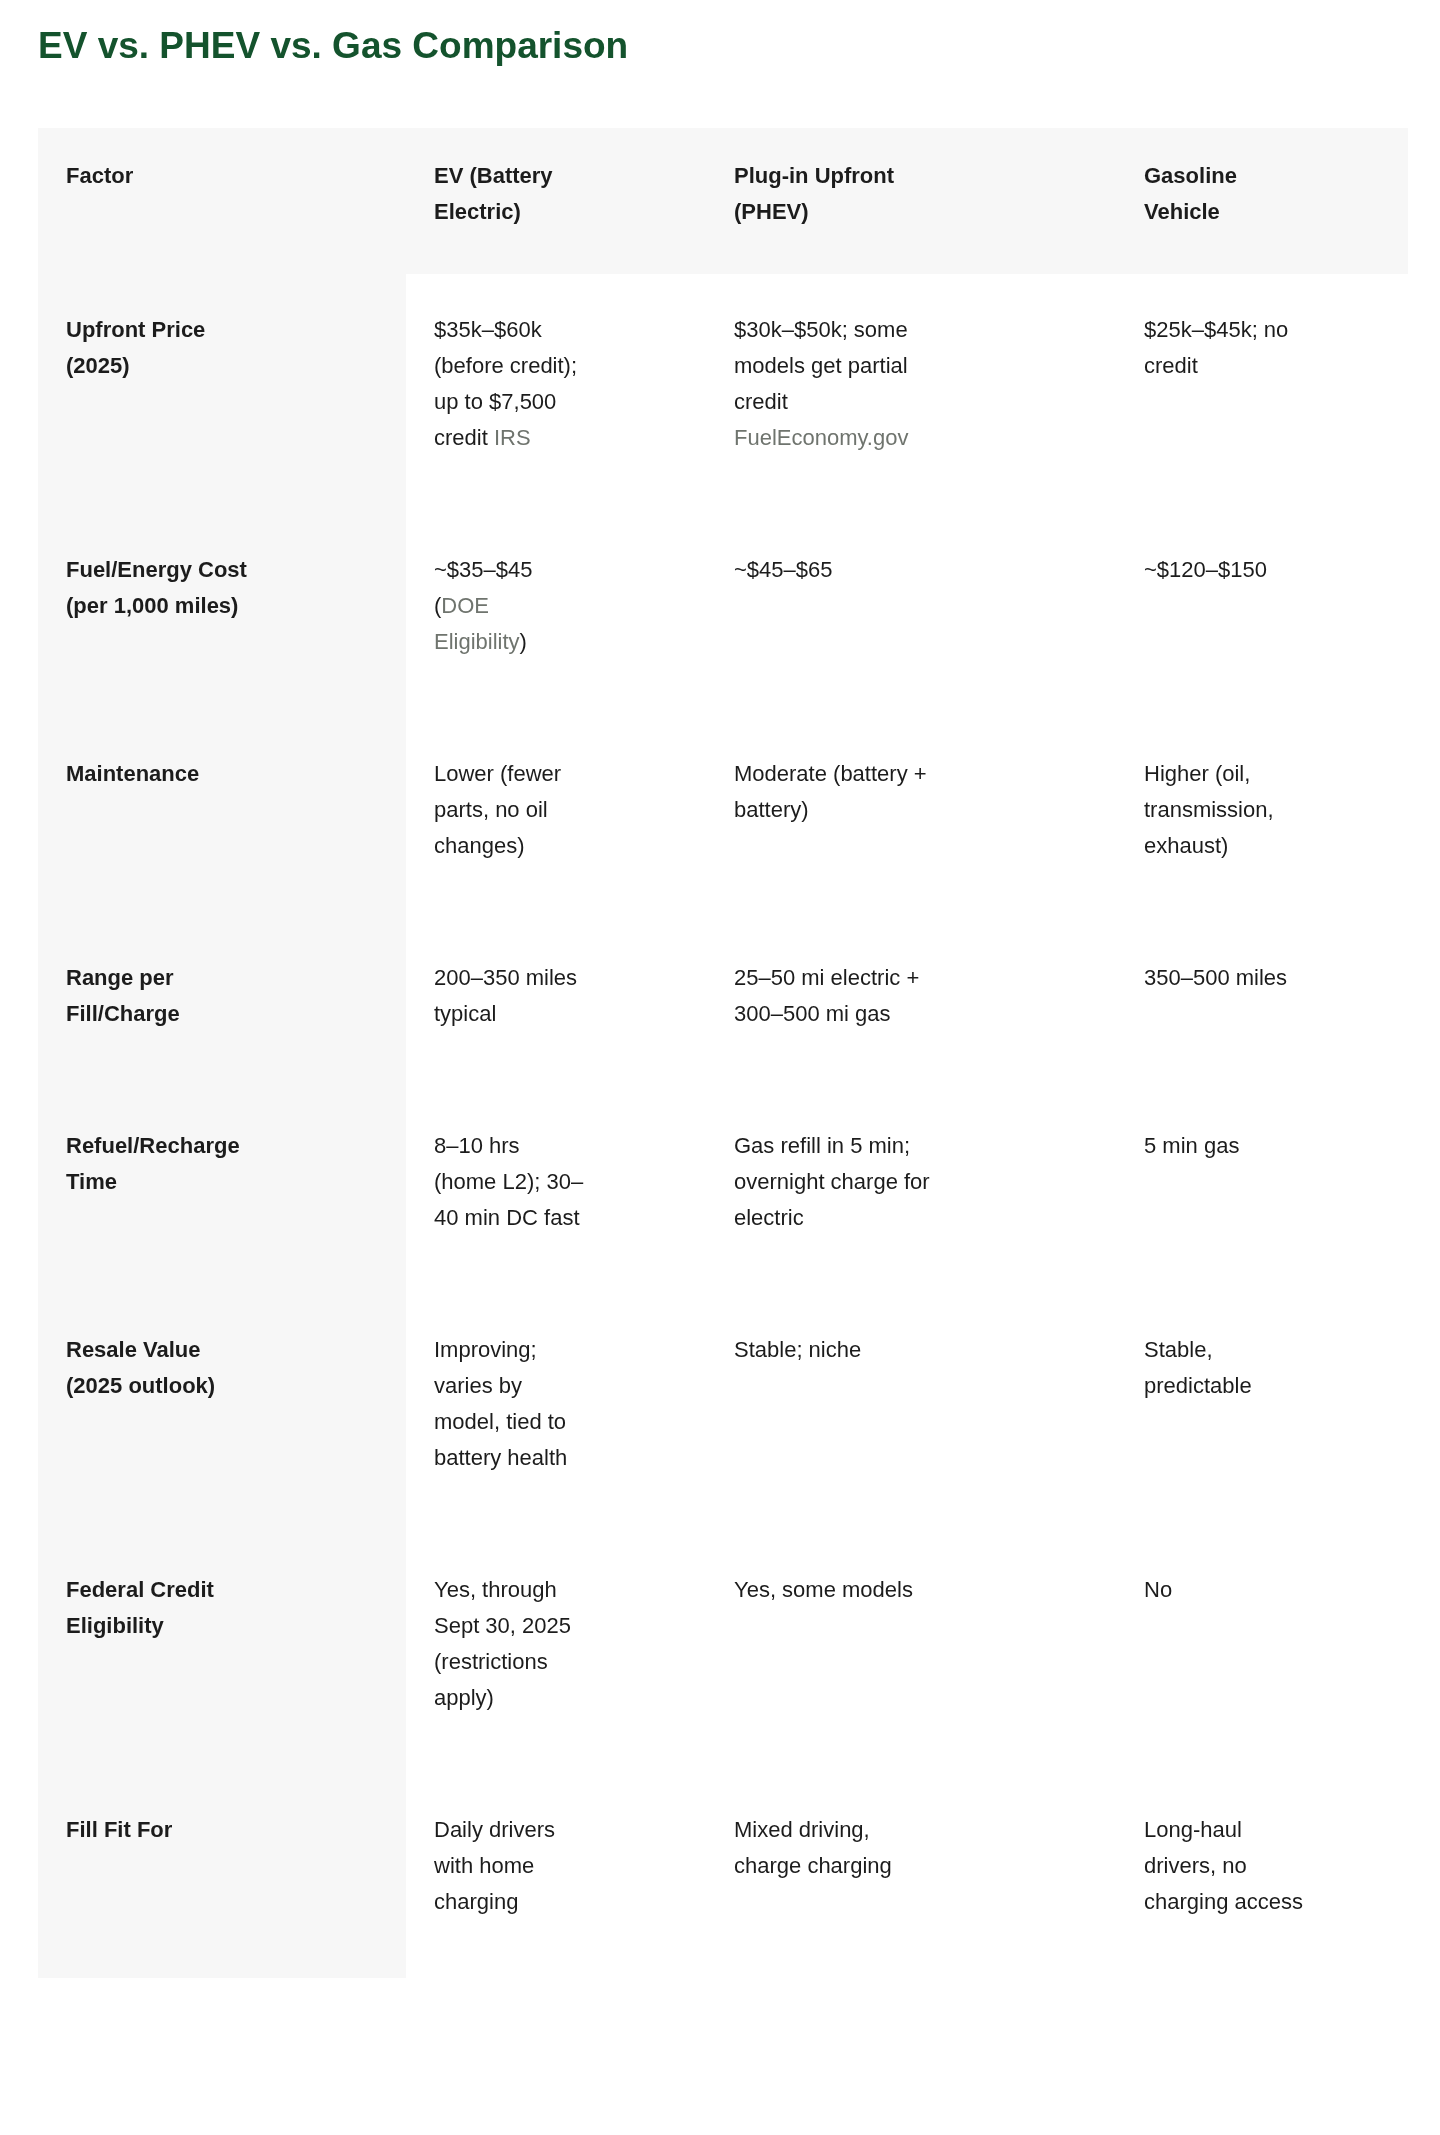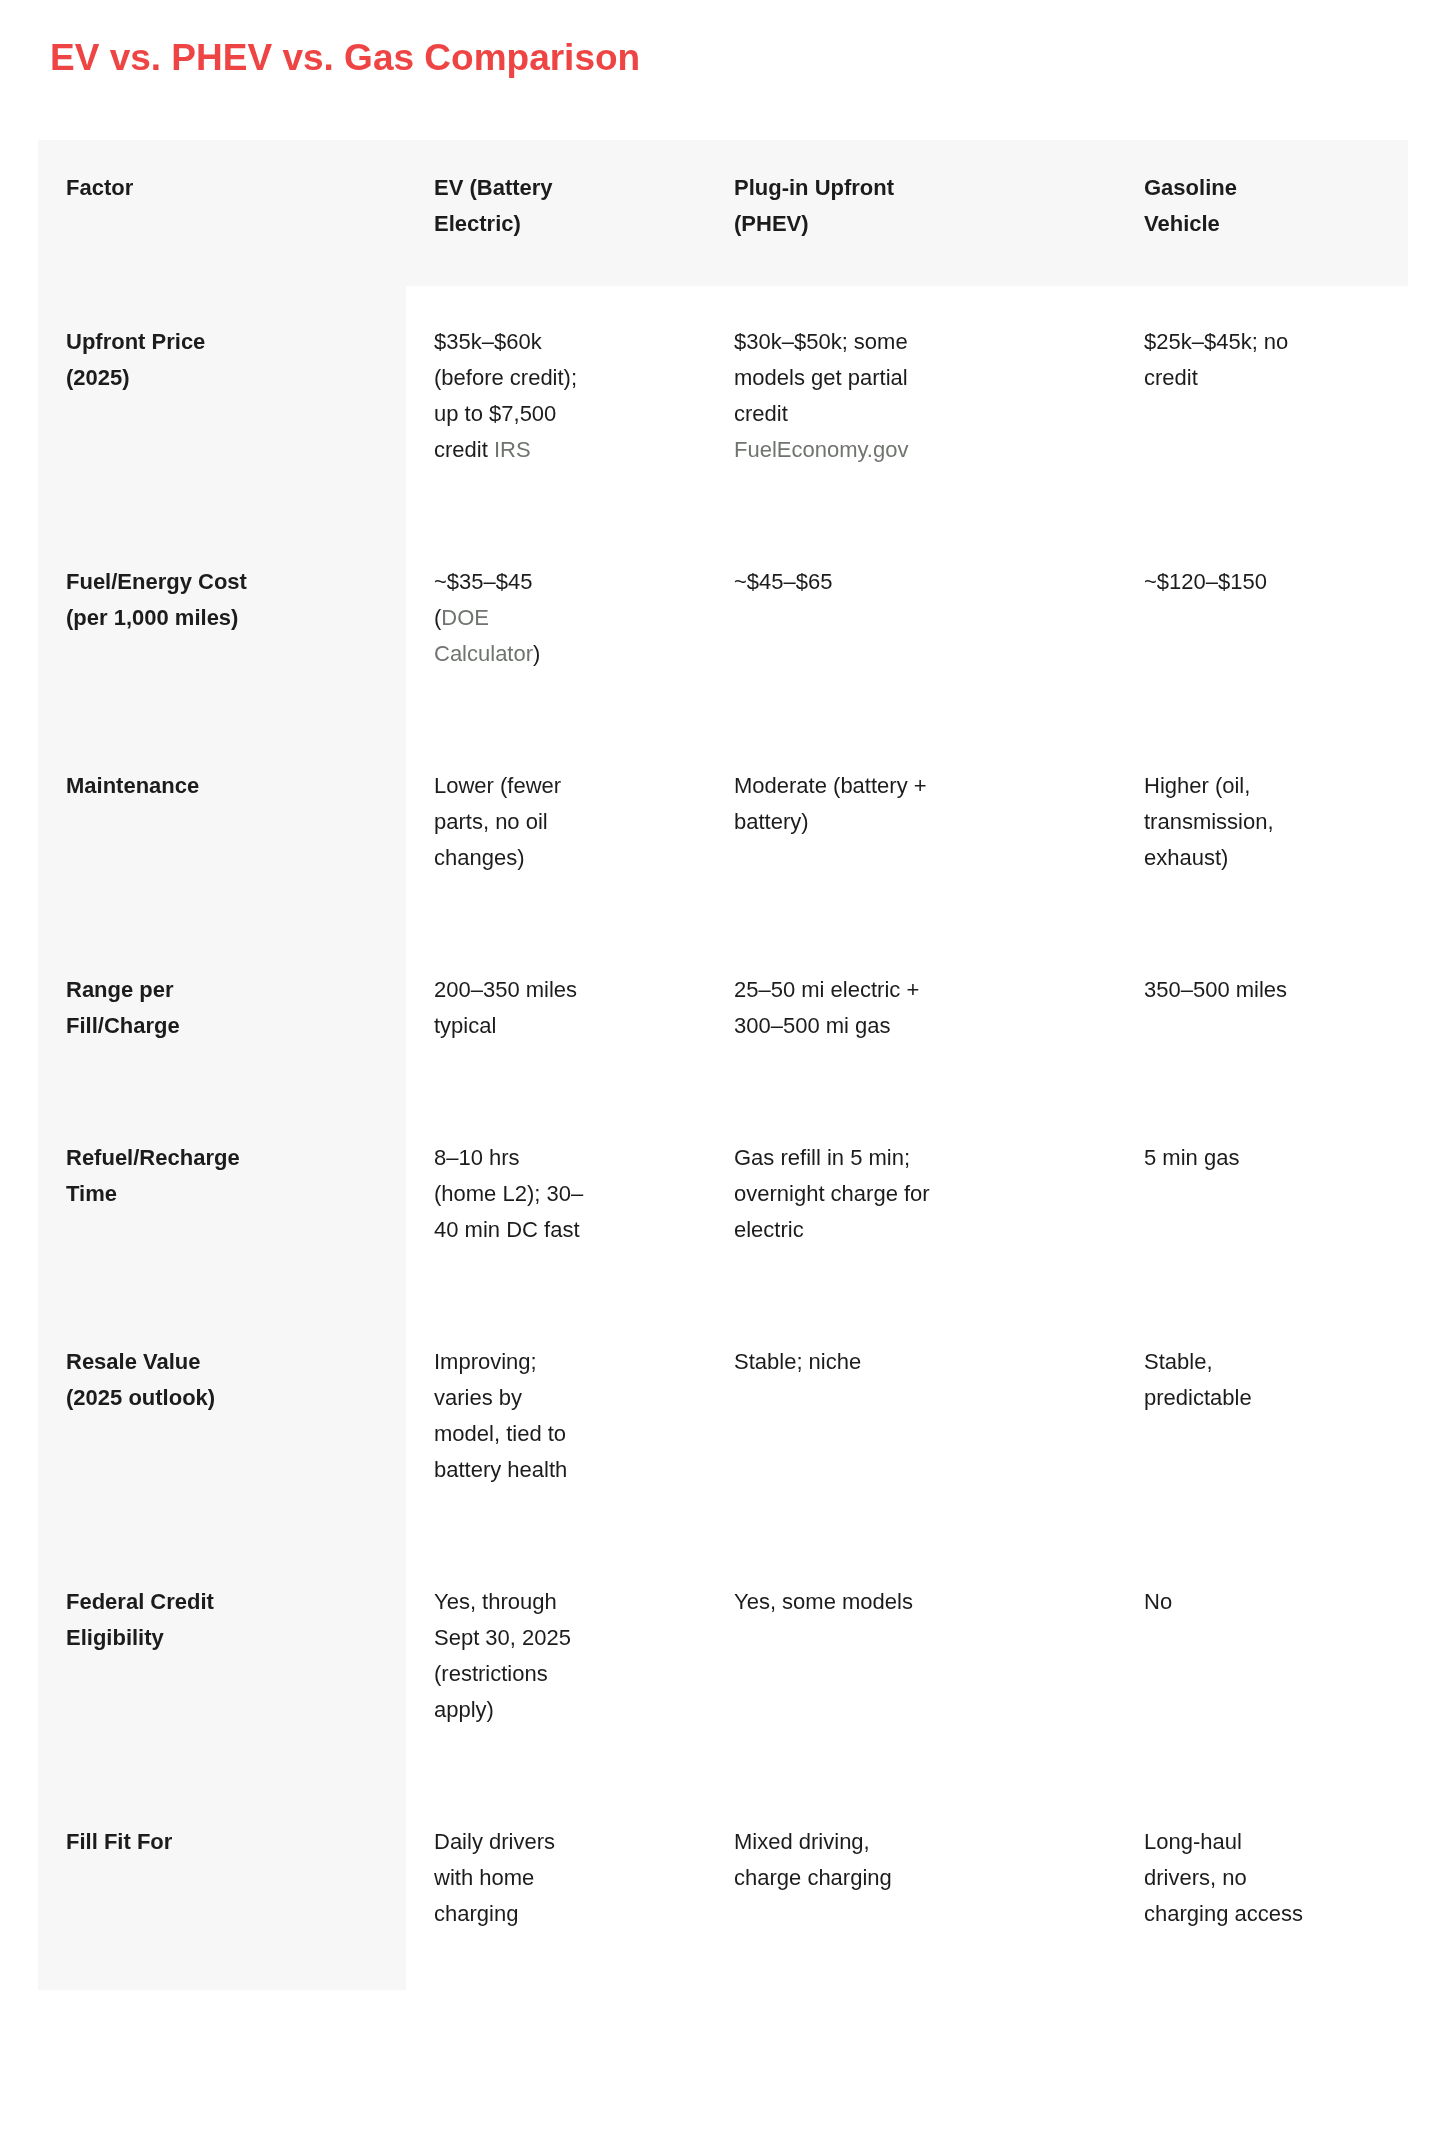--- a/index.html
+++ b/index.html
@@ -11,25 +11,25 @@
     color: #1c1c1c;
   }
   body {
     width: 1440px;
     min-height: 2135px;
   }
   .page {
     padding: 24px 30px 0 38px;
   }
   h1.page-title {
-    margin: 12px;
+    margin: 0;
     font-size: 37px;
     line-height: 44px;
     font-weight: bold;
-    color: #ef4444;
+    color: #14532d;
     letter-spacing: 0px;
   }
   table.comparison {
     margin-top: 60px;
     border-collapse: collapse;
     table-layout: fixed;
     width: 1370px;
     font-size: 22px;
     line-height: 36px;
   }
@@ -97,21 +97,21 @@
 
       <tr>
         <td class="factor-cell pad-factor">Upfront Price (2025)</td>
         <td class="pad-ev"><span>$35k–$60k (before credit); up to $7,500 credit </span><a class="cell-link">IRS</a></td>
         <td class="pad-phev"><span>$30k–$50k; some models get partial credit </span><a class="cell-link">FuelEconomy.gov</a></td>
         <td class="pad-gas">$25k–$45k; no credit</td>
       </tr>
 
       <tr>
         <td class="factor-cell pad-factor">Fuel/Energy Cost (per 1,000 miles)</td>
-        <td class="pad-ev"><span>~$35–$45 (</span><a class="cell-link">DOE Calculator</a><span>)</span></td>
+        <td class="pad-ev"><span>~$35–$45 (</span><a class="cell-link">DOE Eligibility</a><span>)</span></td>
         <td class="pad-phev">~$45–$65</td>
         <td class="pad-gas">~$120–$150</td>
       </tr>
 
       <tr>
         <td class="factor-cell pad-factor">Maintenance</td>
         <td class="pad-ev">Lower (fewer parts, no oil changes)</td>
         <td class="pad-phev">Moderate (battery + battery)</td>
         <td class="pad-gas">Higher (oil, transmission, exhaust)</td>
       </tr>

